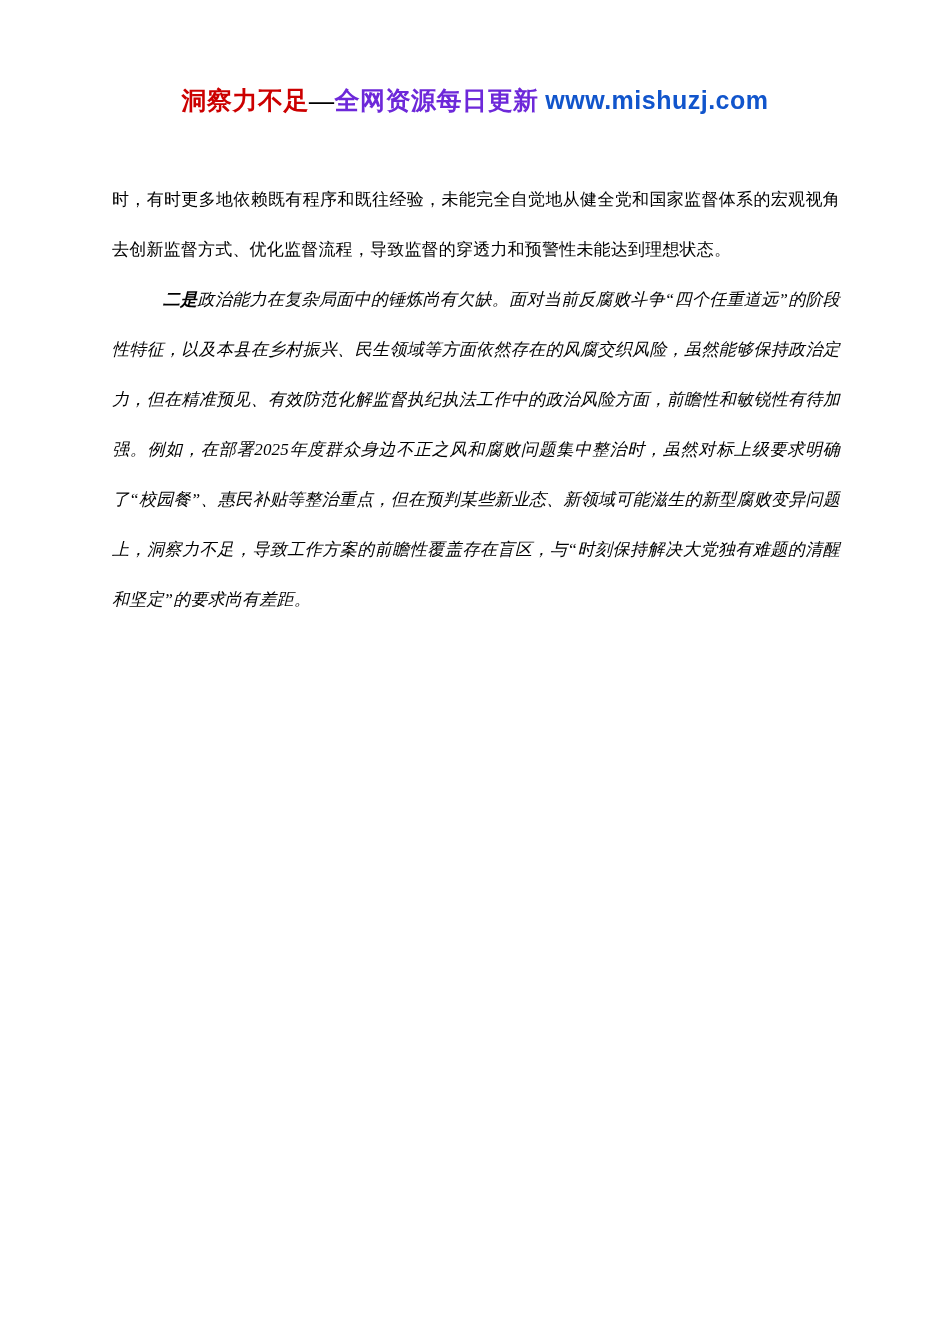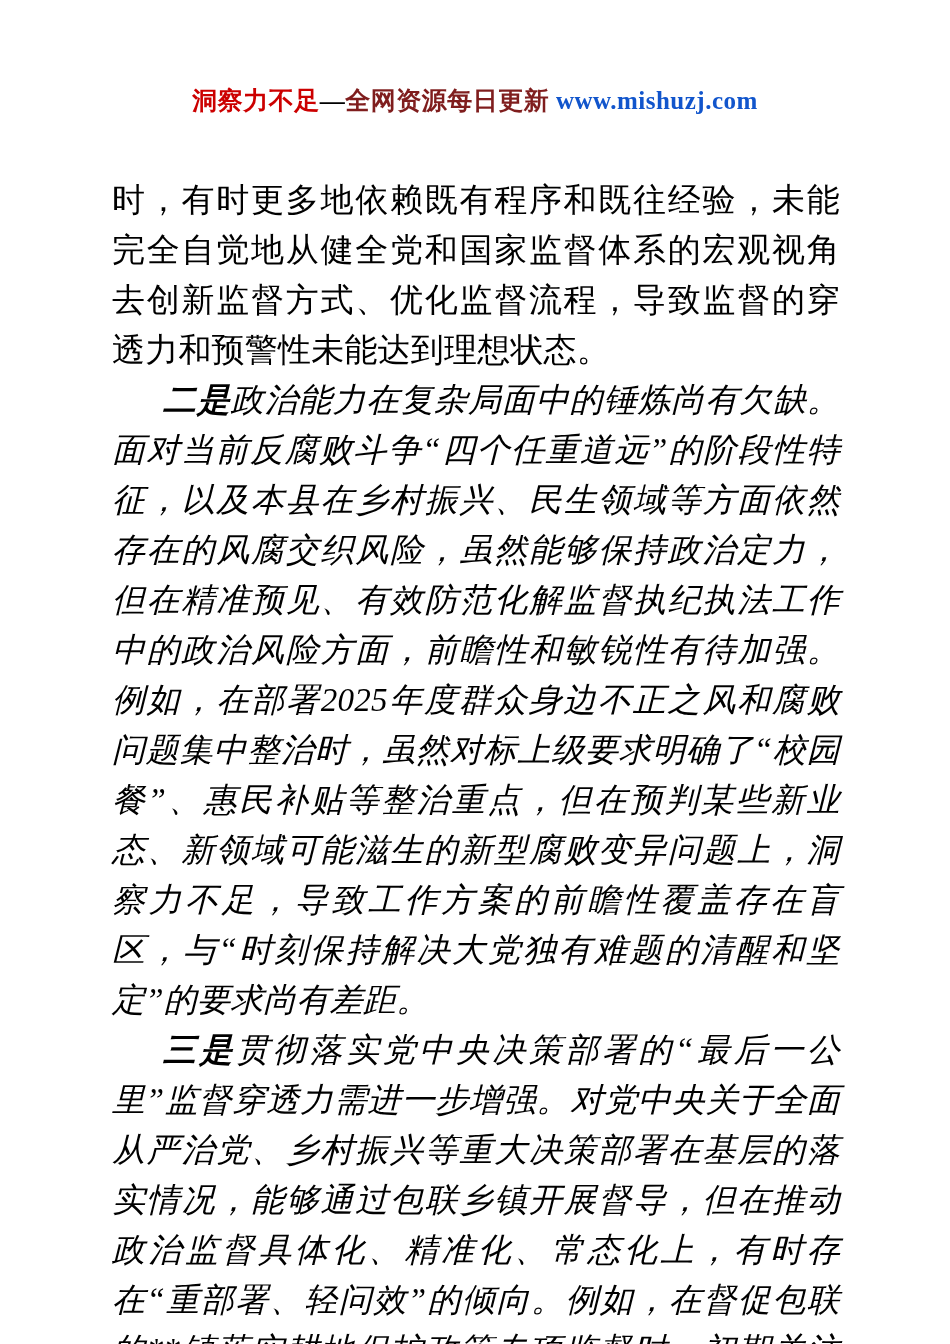--- a/index.html
+++ b/index.html
@@ -33,35 +33,35 @@
     letter-spacing: 0.5px;
     white-space: nowrap;
   }
   .header .brand {
     color: #cc0000;
   }
   .header .sep {
     color: #000000;
   }
   .header .tagline {
-    color: #7f1d1d;
+    color: #6d28d9;
   }
   .header .url {
     color: #1155cc;
-    font-family: Liberation Serif, serif;
+    font-family: Liberation Sans, sans-serif;
   }
   .content {
     position: absolute;
     top: 175px;
     left: 112px;
     width: 728px;
   }
   p.para {
     margin: 0 0 0 0;
-    font-size: 33px;
+    font-size: 17px;
     line-height: 50px;
     text-align: justify;
     text-justify: inter-ideograph;
     letter-spacing: 0.2px;
     text-indent: 0;
   }
   p.indent {
     text-indent: 51px;
     font-style: italic;
   }
@@ -78,17 +78,16 @@
     <span class="brand">洞察力不足</span><span class="sep">—</span><span class="tagline">全网资源每日更新</span>
     <span class="url">www.mishuzj.com</span>
   </div>
 
   <div class="content">
 
     <p class="para"><span>时，有时更多地依赖既有程序和既往经验，未能完全自觉地从健全党和国家监督体系的宏观视角去创新监督方式、优化监督流程，导致监督的穿透力和预警性未能达到理想状态。</span></p>
 
     <p class="para indent"><span class="lead">二是</span><span>政治能力在复杂局面中的锤炼尚有欠缺。面对当前反腐败斗争“四个任重道远”的阶段性特征，以及本县在乡村振兴、民生领域等方面依然存在的风腐交织风险，虽然能够保持政治定力，但在精准预见、有效防范化解监督执纪执法工作中的政治风险方面，前瞻性和敏锐性有待加强。例如，在部署2025年度群众身边不正之风和腐败问题集中整治时，虽然对标上级要求明确了“校园餐”、惠民补贴等整治重点，但在预判某些新业态、新领域可能滋生的新型腐败变异问题上，洞察力不足，导致工作方案的前瞻性覆盖存在盲区，与“时刻保持解决大党独有难题的清醒和坚定”的要求尚有差距。</span></p>
 
-    <p class="para indent"><span class="lead">三是</span><span>贯彻落实党中央决策部署的“最后一公里”监督穿透力需进一步增强。对党中央关于全面从严治党、乡村振兴等重大决策部署在基层的落实情况，能够通过包联乡镇开展督导，但在推动政治监督具体化、精准化、常态化上，有时存在“重部署、轻问效”的倾向。例如，在督促包联的**镇落实耕地保护政策专项监督时，初期关注了部署推动，但对政策执行中因部门协同不畅导致的耕地“非粮化”整治缓慢问题，未能及时</span></p>
 
   </div>
 
 </div>
 
 </body></html>

